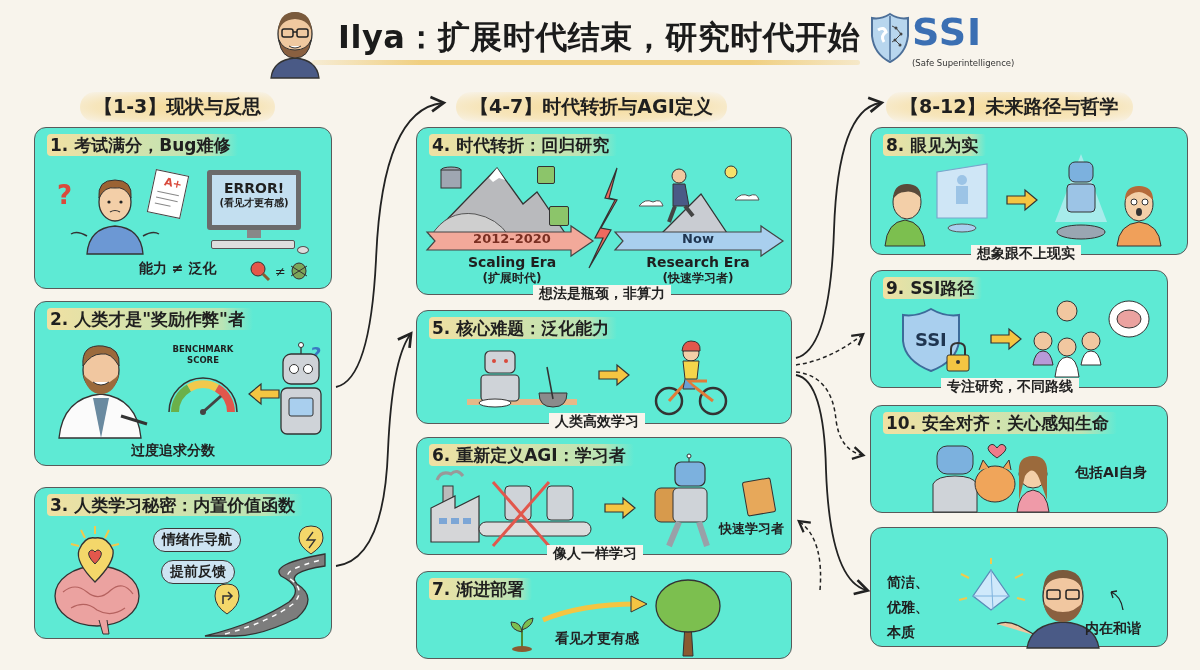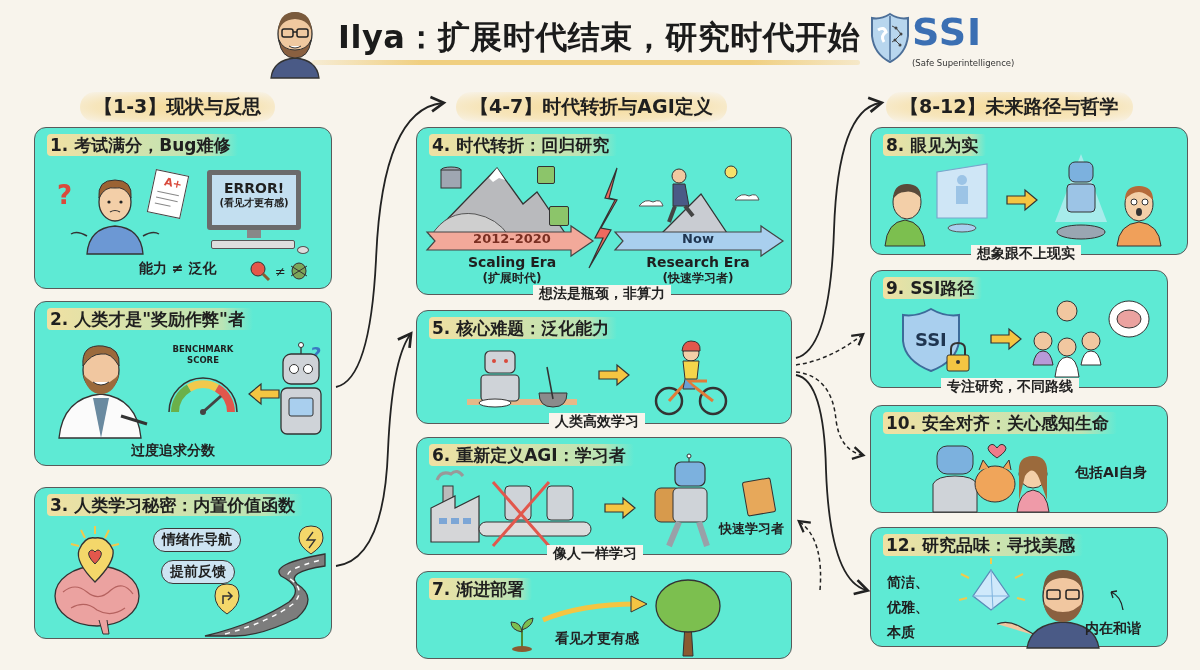--- a/index.html
+++ b/index.html
@@ -401,21 +401,20 @@
     <ellipse cx="62" cy="44" rx="20" ry="18" fill="#f0a55a" stroke="#333"></ellipse>
     <path d="M46 30 L50 20 L56 28 M70 28 L76 20 L78 30" fill="#f0a55a" stroke="#333"></path>
     <circle cx="100" cy="34" r="14" fill="#f3cfa8" stroke="#333"></circle>
     <path d="M86 34 Q84 16 100 16 Q116 16 114 36 L114 60 L106 38 Q100 24 92 36 L86 60Z" fill="#9b6a3c"></path>
     <path d="M84 72 Q86 52 100 50 Q114 52 116 72Z" fill="#ef9aa8" stroke="#333"></path>
   </svg>
   <div class="caption" style="left:204px;top:58px;">包括AI自身</div>
 </div>
 
 <div class="card" style="left:870px;top:527px;width:298px;height:120px;">
-  <div class="card-title"><span class="hl">12. 研究品味：寻找美感</span></div>
   <div class="ill" style="left:16px;top:42px;font-size:14px;font-weight:bold;line-height:25px;">
     <div>简洁、</div>
     <div>优雅、</div>
     <div>本质</div>
   </div>
   <svg class="ill" style="left:86px;top:36px;" width="70" height="60">
     <path d="M12 14 L4 10 M58 14 L66 10 M10 34 L2 36 M60 34 L68 36 M34 0 L34 -6" stroke="#f2c94c" stroke-width="2"></path>
     <path d="M34 6 L52 32 L34 46 L16 32Z" fill="#cfe9fb" stroke="#5a8cb8" stroke-width="1.3"></path>
     <path d="M34 6 L36 46 M16 32 L52 32" stroke="#7fb3de" stroke-width="1"></path>
   </svg>

